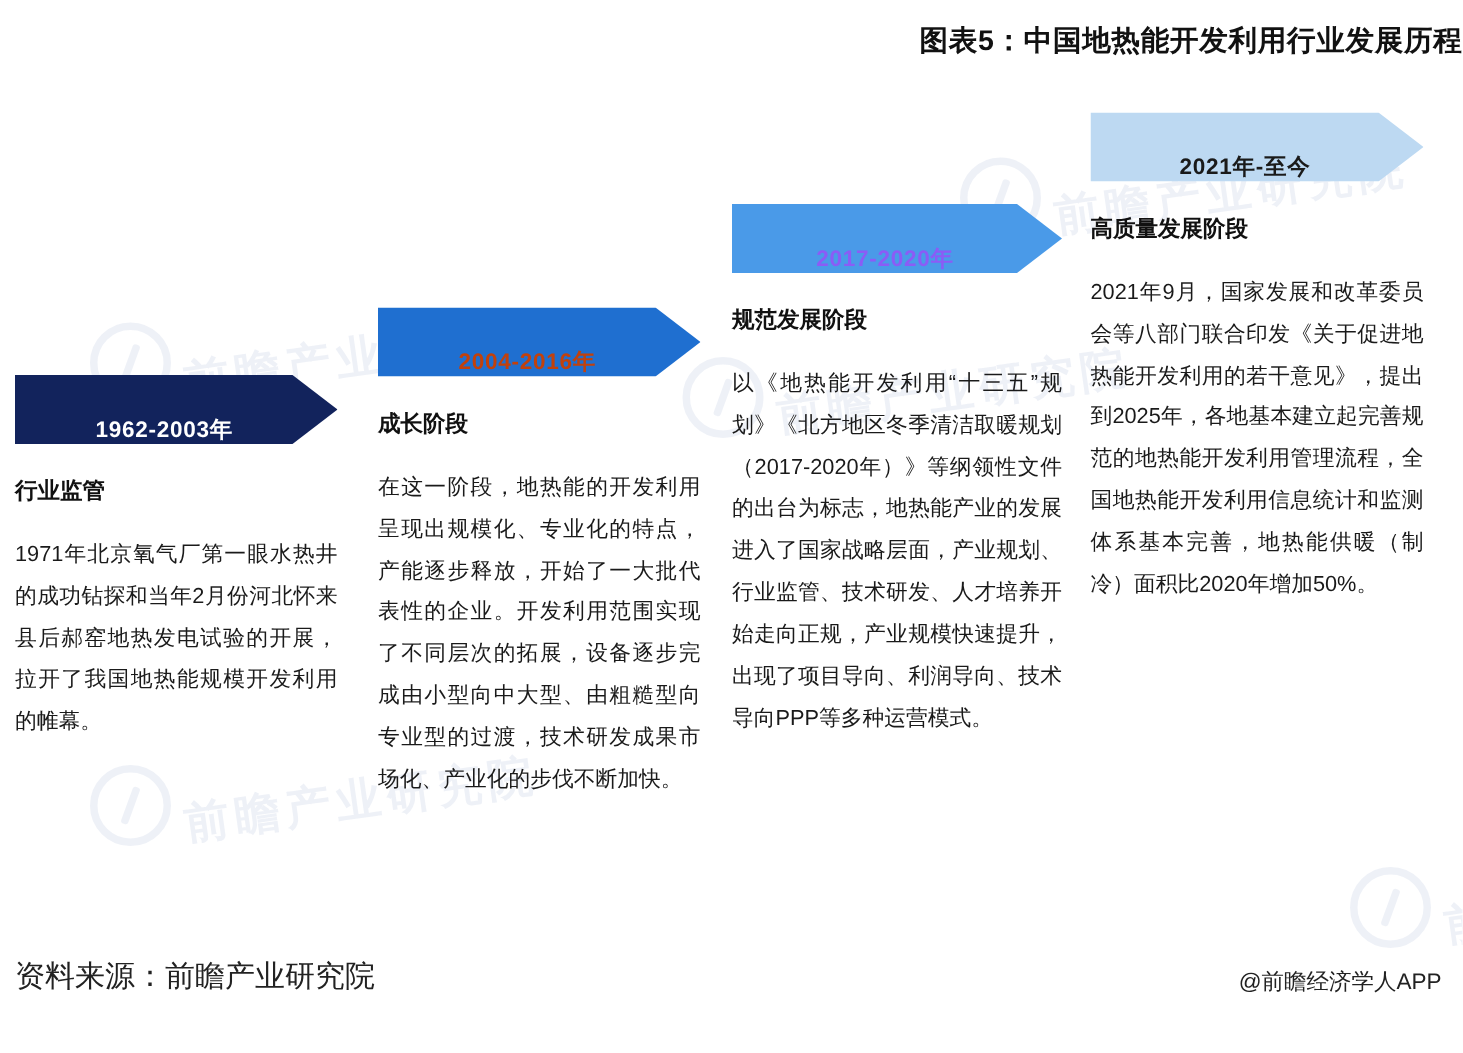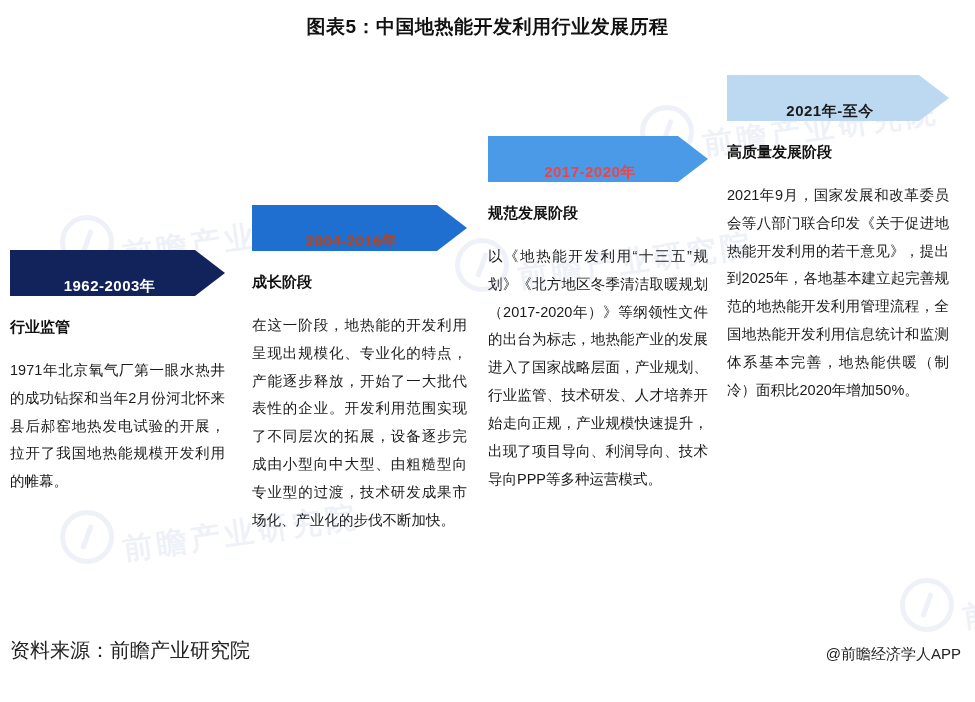--- a/index.html
+++ b/index.html
@@ -49,21 +49,21 @@
     background: rgba(120, 150, 190, 0.13);
     transform: translateX(-50%) rotate(20deg);
     border-radius: 2px;
   }
 
   .title {
     position: absolute;
     top: 14px;
     left: 0;
     width: 975px;
-    text-align: center;
+    text-align: right;
     font-size: 19px;
     font-weight: bold;
     color: #111111;
     letter-spacing: 0.5px;
     z-index: 3;
   }
 
   .stage {
     position: absolute;
     z-index: 2;
@@ -165,21 +165,21 @@
   </div>
   <div class="phase">成长阶段</div>
   <div class="body-text">在这一阶段，地热能的开发利用呈现出规模化、专业化的特点，产能逐步释放，开始了一大批代表性的企业。开发利用范围实现了不同层次的拓展，设备逐步完成由小型向中大型、由粗糙型向专业型的过渡，技术研发成果市场化、产业化的步伐不断加快。</div>
 </div>
 
 <div class="stage" style="left:488px; top:136px; width:220px;">
   <div class="arrow">
     <svg class="arrow-shape" viewBox="0 0 220 46" preserveAspectRatio="none">
       <polygon points="0,0 190,0 220,23 190,46 0,46" fill="#4a9ae8"></polygon>
     </svg>
-    <span class="arrow-label" style="color:#ef4444;">2017-2020年</span>
+    <span class="arrow-label" style="color:#8b5cf6;">2017-2020年</span>
   </div>
   <div class="phase">规范发展阶段</div>
   <div class="body-text">以《地热能开发利用“十三五”规划》《北方地区冬季清洁取暖规划（2017-2020年）》等纲领性文件的出台为标志，地热能产业的发展进入了国家战略层面，产业规划、行业监管、技术研发、人才培养开始走向正规，产业规模快速提升，出现了项目导向、利润导向、技术导向PPP等多种运营模式。</div>
 </div>
 
 <div class="stage" style="left:727px; top:75px; width:222px;">
   <div class="arrow">
     <svg class="arrow-shape" viewBox="0 0 222 46" preserveAspectRatio="none">
       <polygon points="0,0 192,0 222,23 192,46 0,46" fill="#bdd9f2"></polygon>
     </svg>

